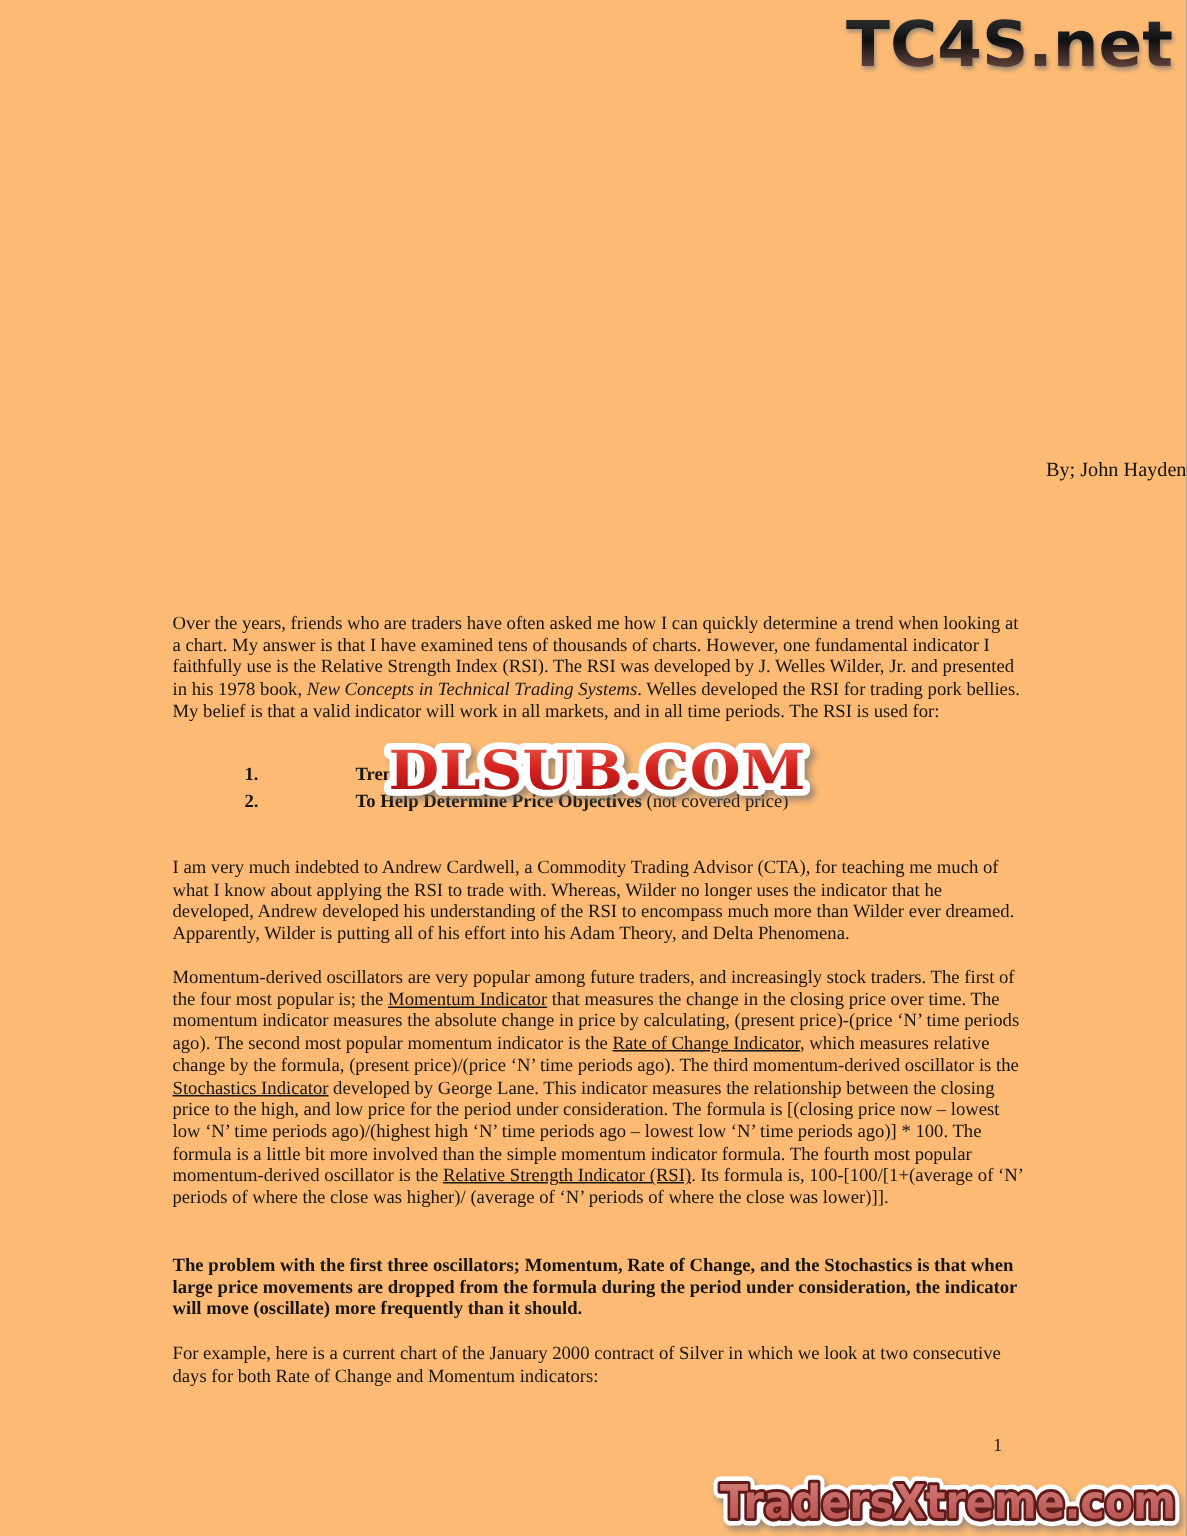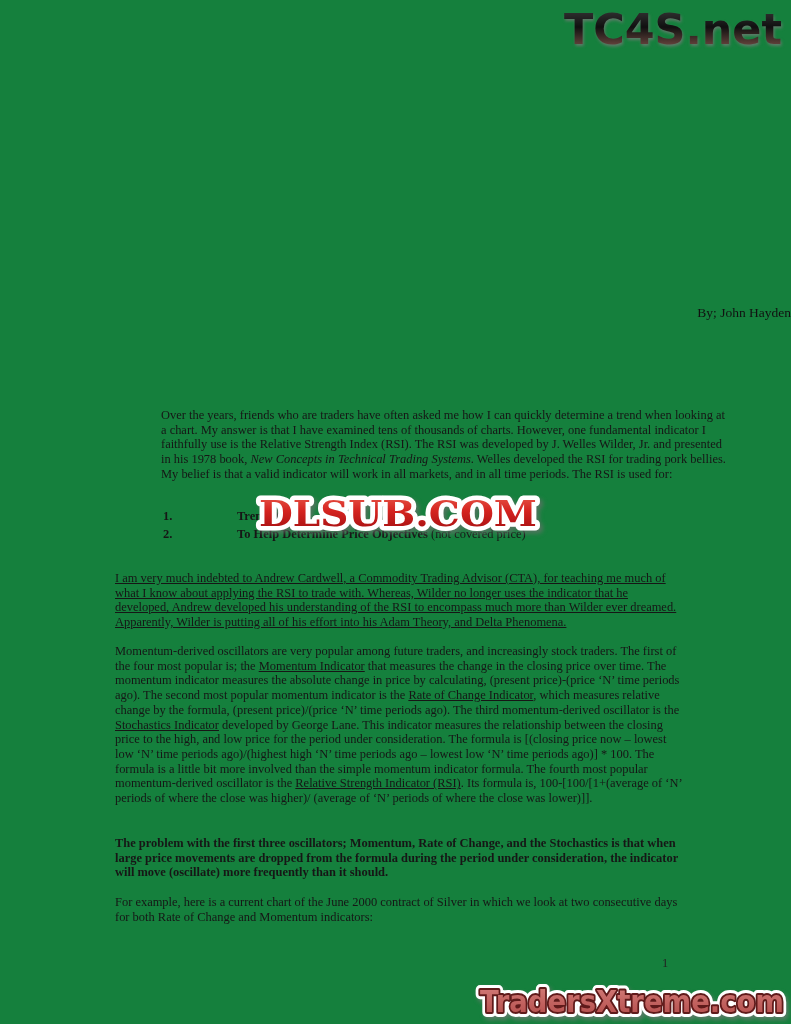--- a/index.html
+++ b/index.html
@@ -1,37 +1,37 @@
 <!DOCTYPE html>
 <html><head>
 <meta charset="utf-8">
 <style>
   html,body{margin:0;padding:0;background:#888;}
   .page{
     position:relative;
     width:791px;height:1024px;
-    background:#15803d;
+    background:#fdba74;
     margin:0 auto;
     overflow:hidden;
     font-family:"Liberation Serif","DejaVu Serif",serif;
     color:#1c1c1c;
   }
   
   .tc4s-logo{position:absolute;top:2px;right:4px;width:228px;height:54px;
     filter:drop-shadow(1px 2px 1.5px rgba(120,120,120,.75));}
   
   .title-block{position:absolute;top:171px;left:0;width:791px;text-align:center;
     font-size:20.5px;line-height:27px;color:#111;}
   .byline{position:absolute;top:305px;left:0;width:791px;text-align:right;
     font-size:13.5px;color:#111;}
   
   .para{position:absolute;left:115px;width:568px;font-size:12.45px;line-height:14.72px;
     text-align:left;color:#161616;}
-  .p1{top:408px;margin-left:46px;}
-  .p2{top:571px;text-decoration:underline;}
+  .p1{top:408px;}
+  .p2{top:571px;}
   .p3{top:644px;}
   .p4{top:836px;font-weight:bold;}
   .p5{top:895px;}
   .seg-i{font-style:italic;}
   .seg-u{text-decoration:underline;}
   .seg-b{font-weight:bold;}
   
   .doc-list{position:absolute;left:115px;top:509px;width:568px;font-size:12.45px;color:#161616;}
   .list-row{display:flex;height:18px;line-height:15px;}
   .list-num{width:48px;margin-left:48px;font-weight:bold;flex:0 0 auto;}
@@ -94,21 +94,21 @@
     <text class="slab" x="148" y="38" text-anchor="middle" font-size="36" font-weight="bold" textLength="278" lengthAdjust="spacingAndGlyphs" fill="none" stroke="#ffffff" stroke-width="9" stroke-linejoin="round">DLSUB.COM</text>
     <text class="slab" x="148" y="38" text-anchor="middle" font-size="36" font-weight="bold" textLength="278" lengthAdjust="spacingAndGlyphs" fill="url(#dlsubGrad)">DLSUB.COM</text>
   </svg>
 
   <div class="para p2">I am very much indebted to Andrew Cardwell, a Commodity Trading Advisor (CTA), for teaching me much of what I know about applying the RSI to trade with. Whereas, Wilder no longer uses the indicator that he developed, Andrew developed his understanding of the RSI to encompass much more than Wilder ever dreamed. Apparently, Wilder is putting all of his effort into his Adam Theory, and Delta Phenomena.</div>
 
   <div class="para p3"><span>Momentum-derived oscillators are very popular among future traders, and increasingly stock traders. The first of the four most popular is; the </span><span class="seg-u">Momentum Indicator</span><span> that measures the change in the closing price over time. The momentum indicator measures the absolute change in price by calculating,  (present price)-(price ‘N’ time periods ago). The second most popular momentum indicator is the </span><span class="seg-u">Rate of Change Indicator</span><span>, which measures relative change by the formula, (present price)/(price ‘N’ time periods ago). The third momentum-derived oscillator is the </span><span class="seg-u">Stochastics Indicator</span><span> developed by George Lane. This indicator measures the relationship between the closing price to the high, and low price for the period under consideration. The formula is [(closing price now – lowest low ‘N’ time periods ago)/(highest high ‘N’ time periods ago – lowest low ‘N’ time periods ago)] * 100. The formula is a little bit more involved than the simple momentum indicator formula. The fourth most popular momentum-derived oscillator is the </span><span class="seg-u">Relative Strength Indicator (RSI)</span><span>. Its formula is, 100-[100/[1+(average of ‘N’ periods of where the close was higher)/ (average of ‘N’ periods of where the close was lower)]].</span></div>
 
   <div class="para p4">The problem with the first three oscillators; Momentum, Rate of Change, and the Stochastics is that when large price movements are dropped from the formula during the period under consideration, the indicator will move (oscillate) more frequently than it should.</div>
 
-  <div class="para p5">For example, here is a current chart of the June 2000 contract of Silver in which we look at two consecutive days for both Rate of Change and Momentum indicators:</div>
+  <div class="para p5">For example, here is a current chart of the January 2000 contract of Silver in which we look at two consecutive days for both Rate of Change and Momentum indicators:</div>
 
   <div class="page-number">1</div>
 
   <svg class="txtreme-logo" viewBox="0 0 318 50">
     <defs>
       <linearGradient id="txGrad" x1="0" y1="0" x2="0" y2="1">
         <stop offset="0" stop-color="#d4807c"></stop>
         <stop offset="1" stop-color="#b34a48"></stop>
       </linearGradient>
     </defs>

